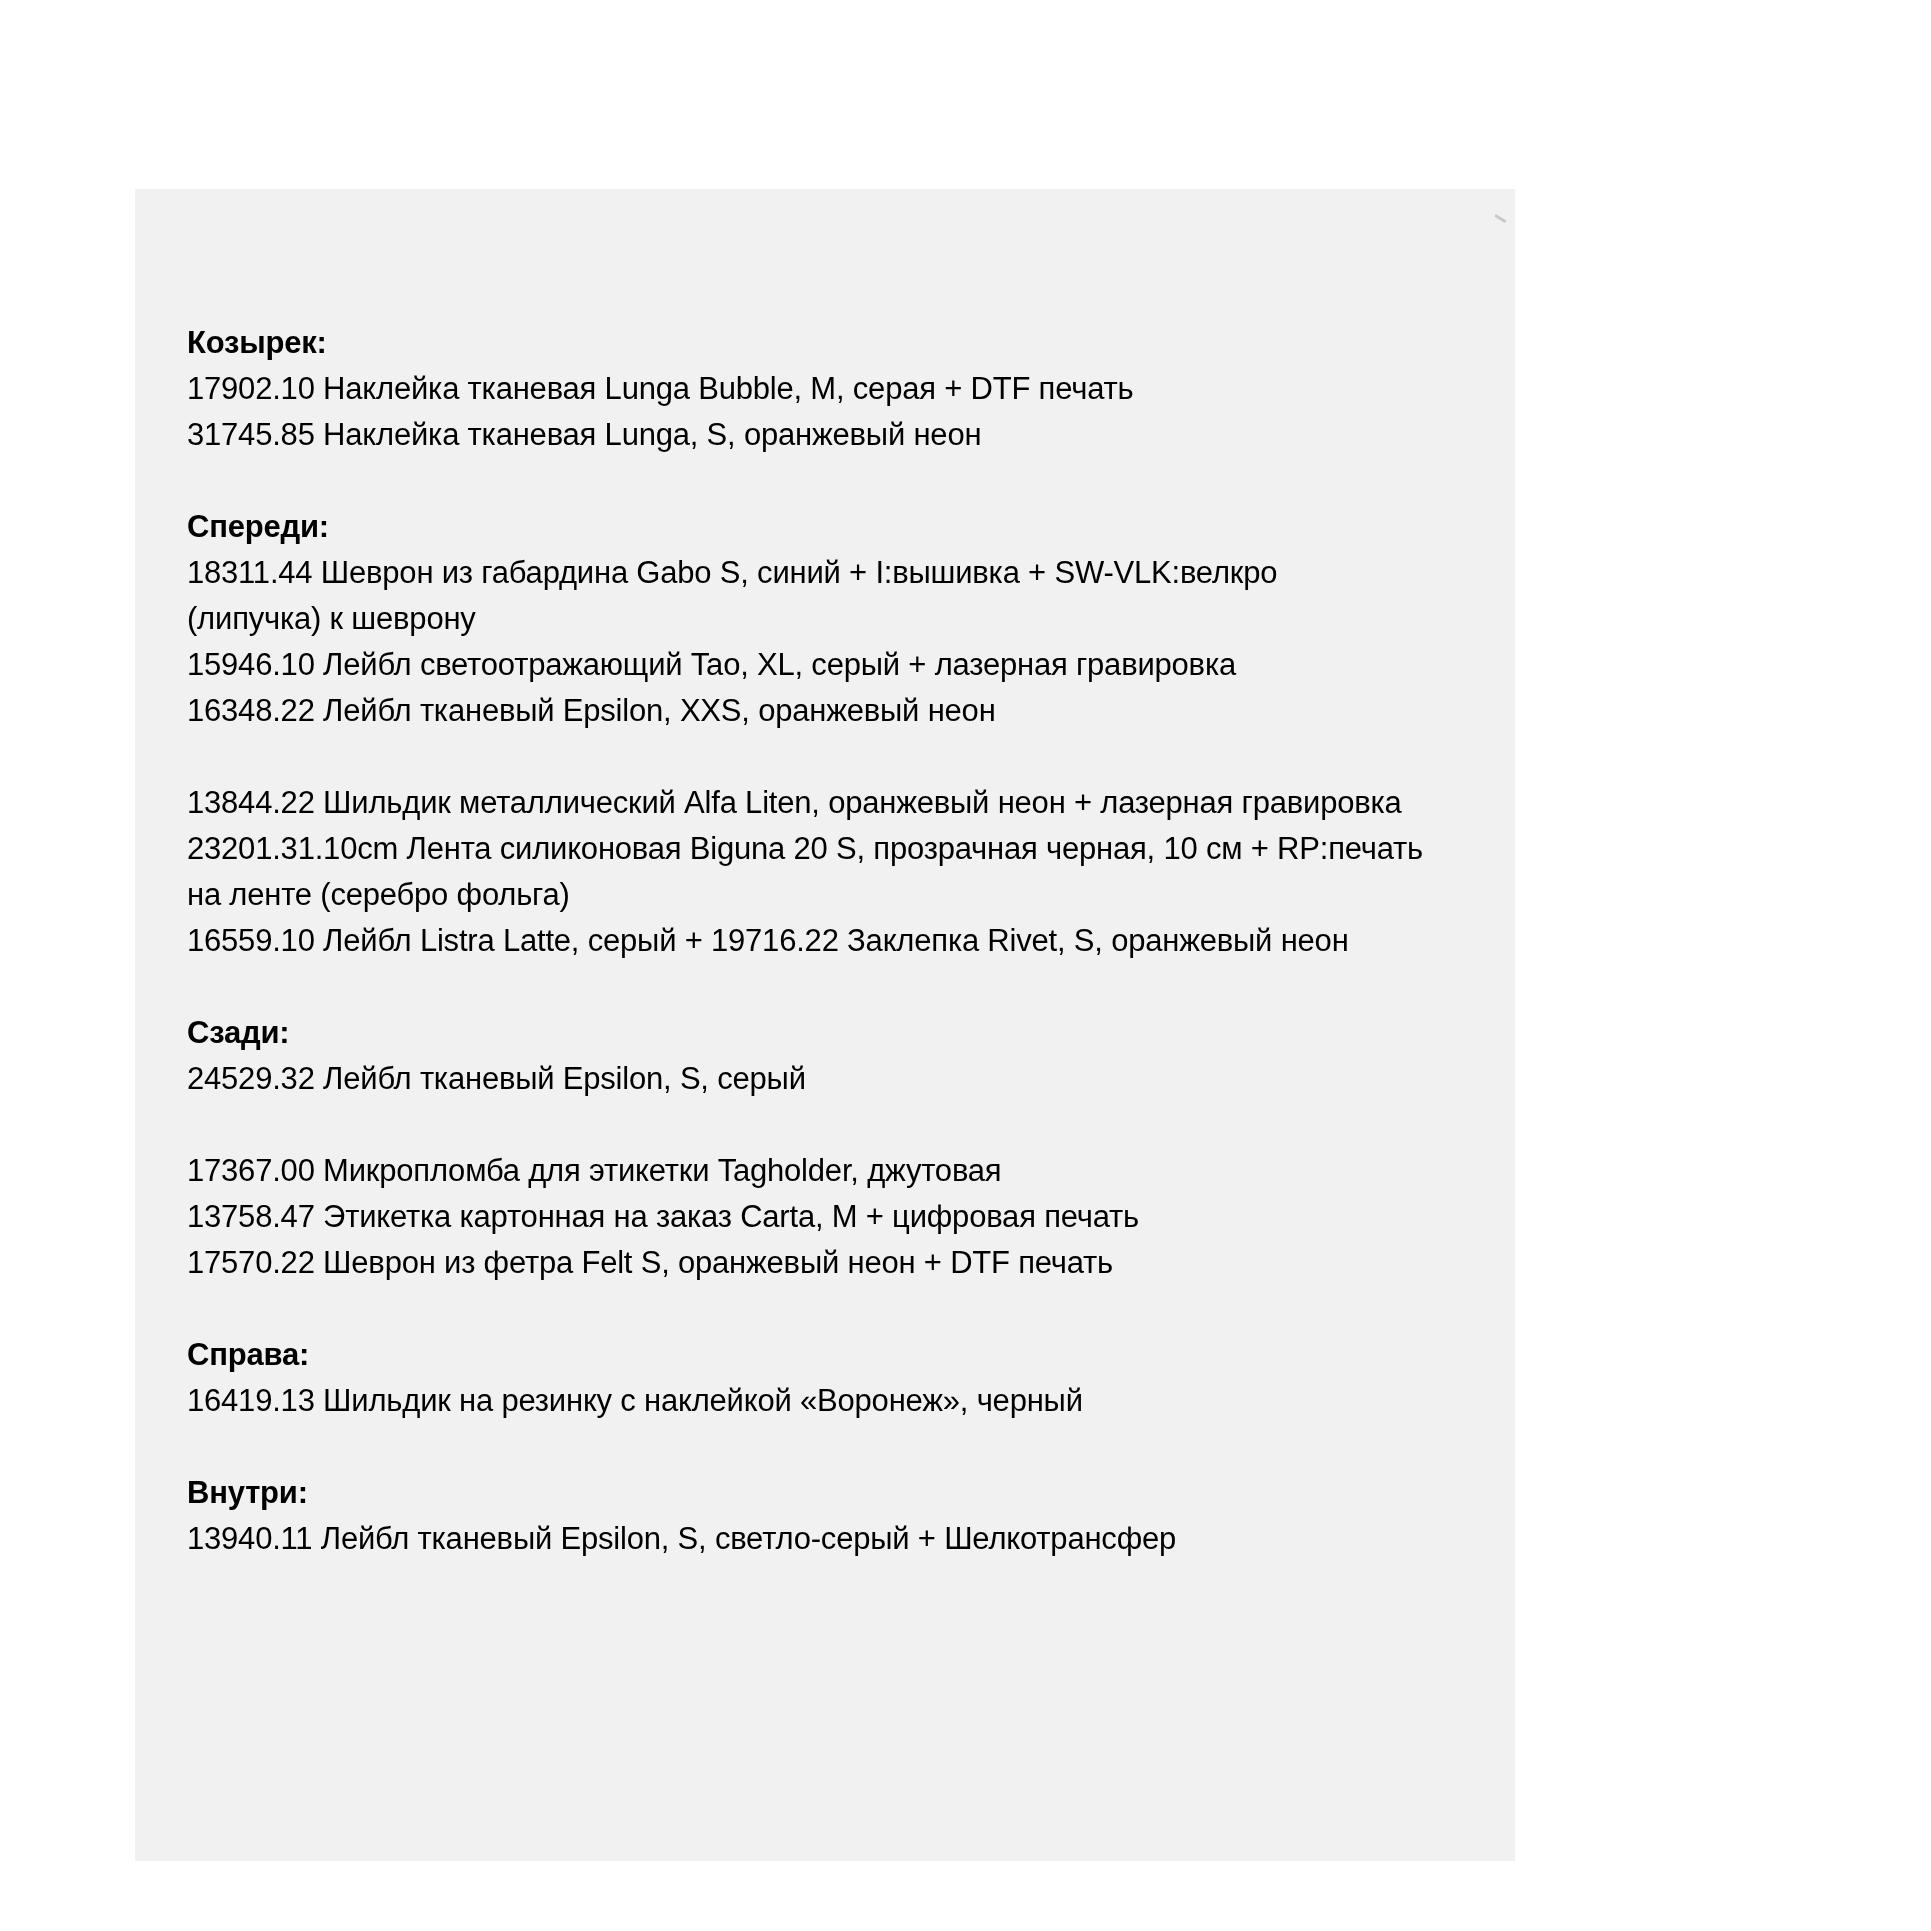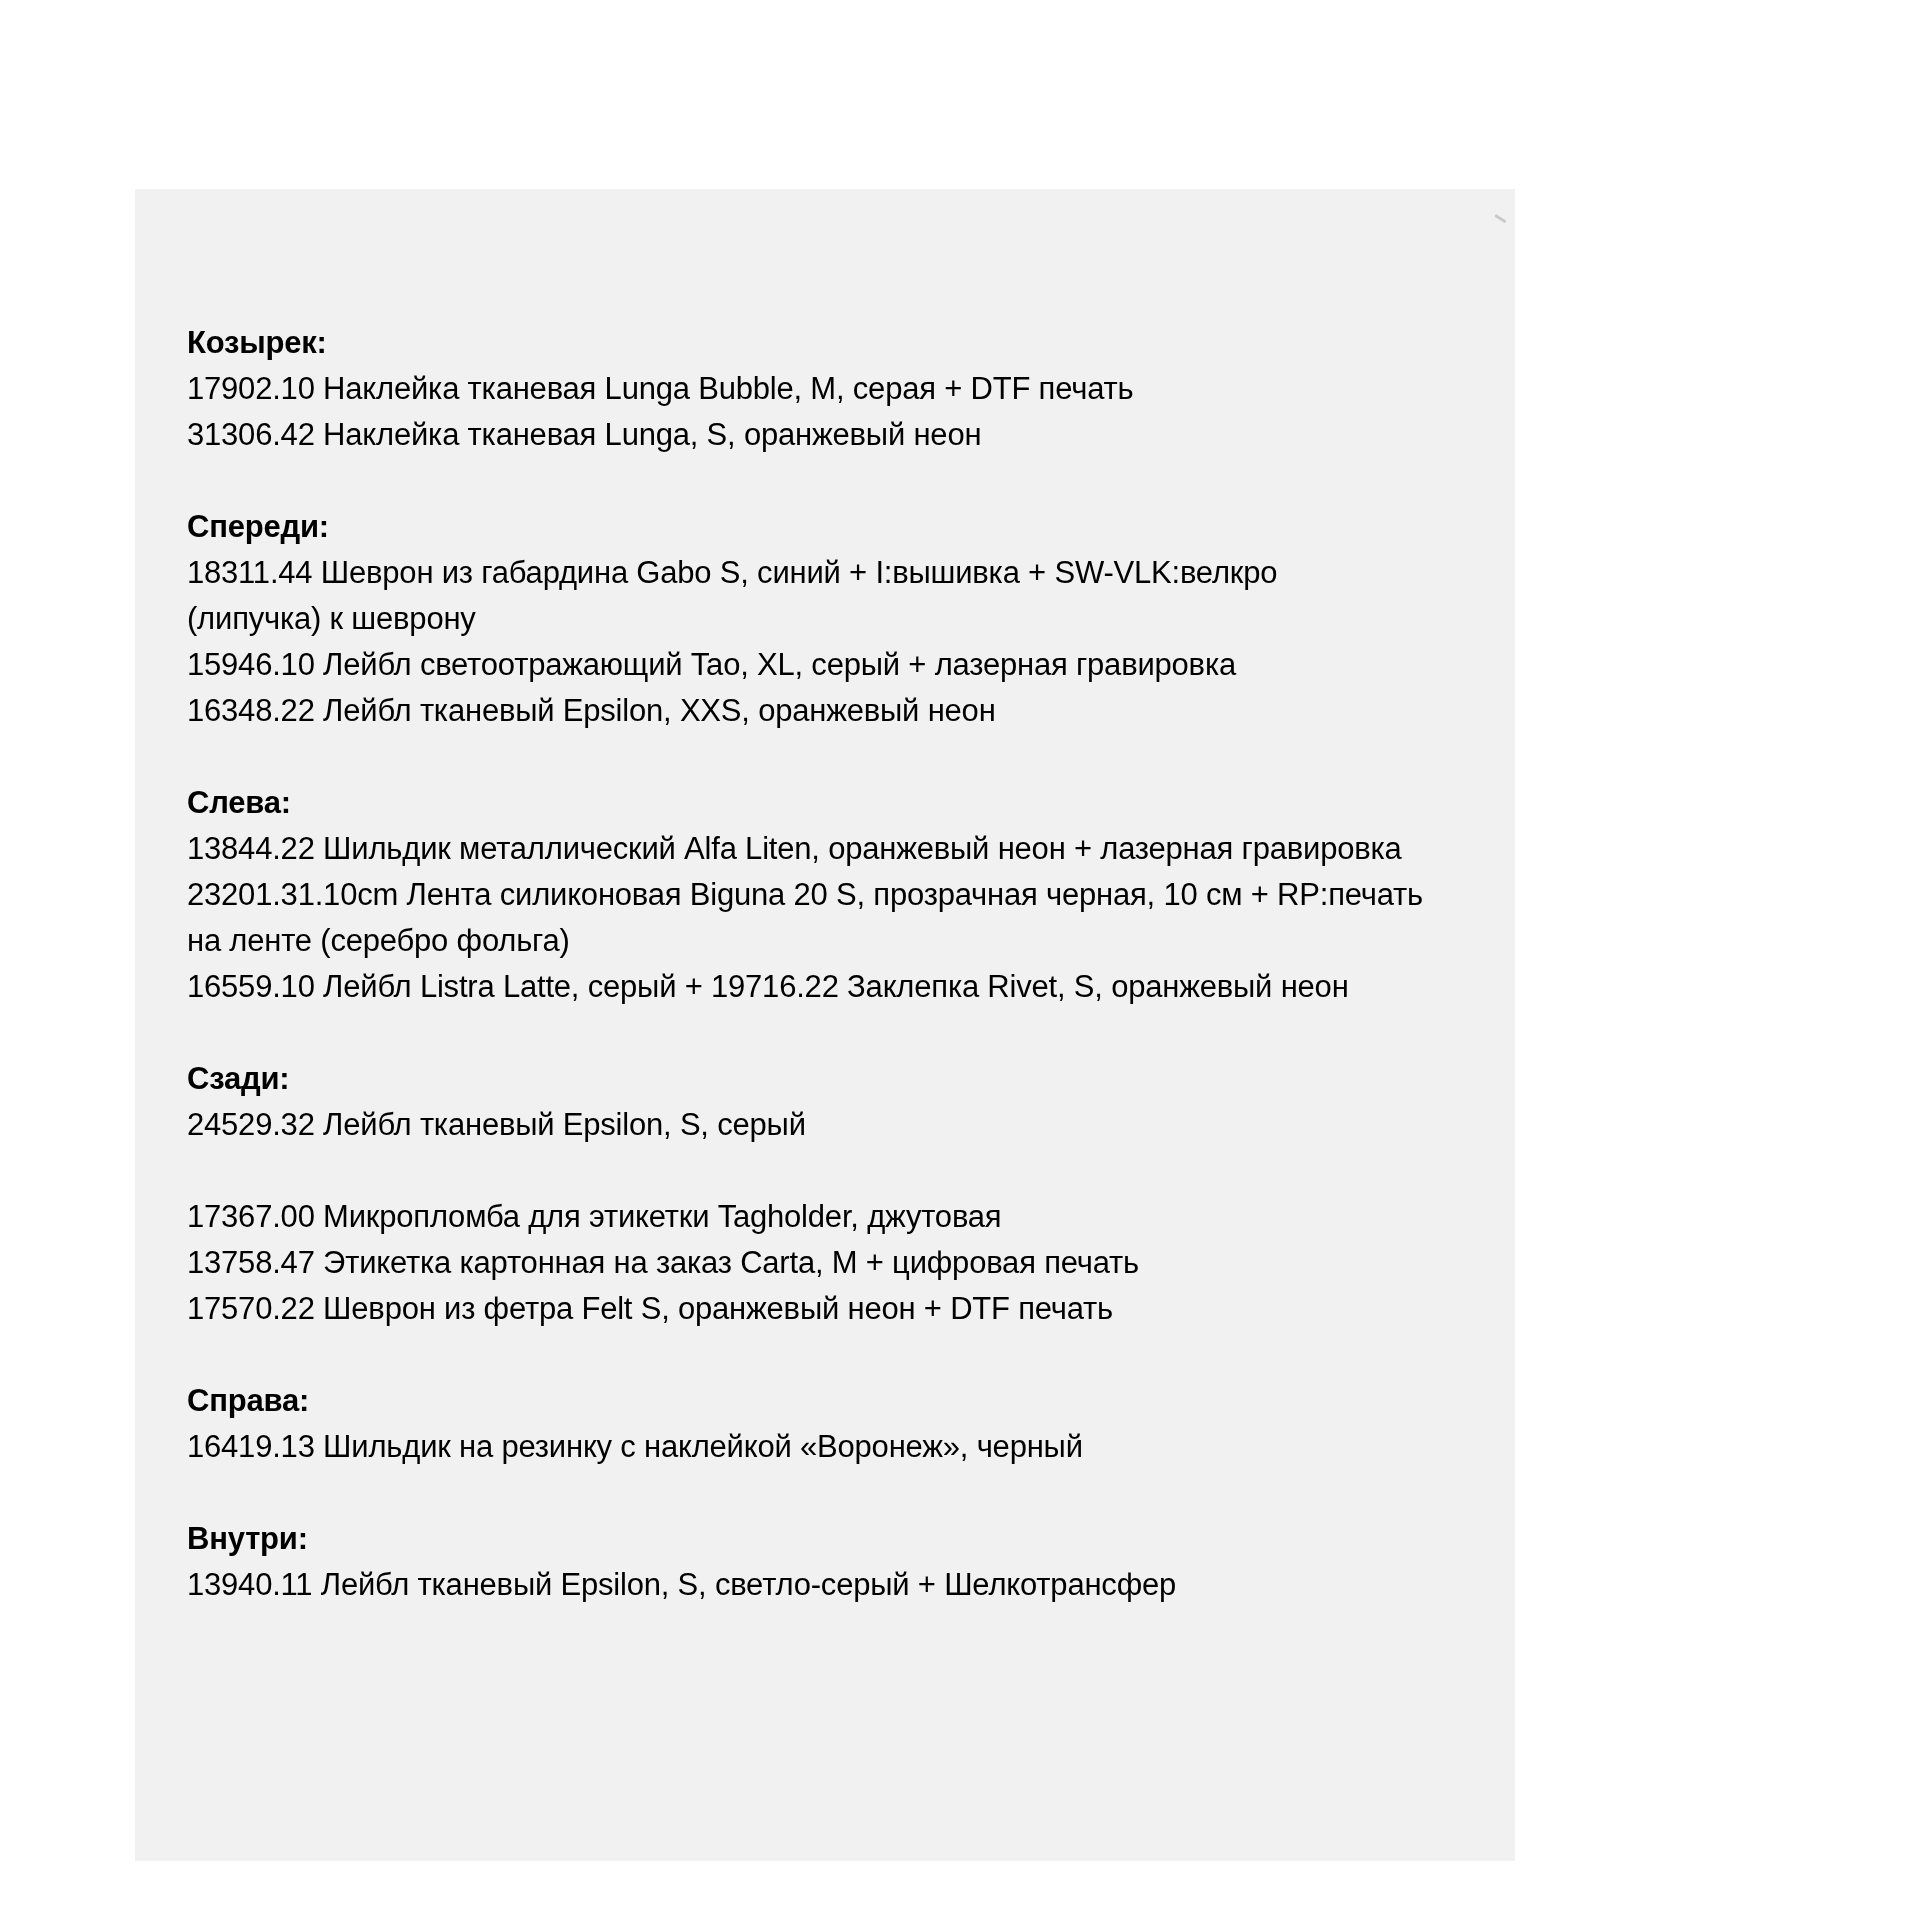--- a/index.html
+++ b/index.html
@@ -60,33 +60,32 @@
 <body style="background: rgb(255, 255, 255);">
 
 <div class="panel" style="background: rgb(241, 241, 242);">
   <div class="stray-mark" style="background: rgb(199, 201, 204);"></div>
 
   <main class="content" style="color: rgb(0, 0, 0);">
 
     <section class="section">
       <h2 class="section-title">Козырек:</h2>
       <div class="line">17902.10 Наклейка тканевая Lunga Bubble, M, серая + DTF печать</div>
-      <div class="line">31306.42 Наклейка тканевая Lunga, S, оранжевый неон</div>
+      <div class="line">31745.85 Наклейка тканевая Lunga, S, оранжевый неон</div>
     </section>
 
     <section class="section">
       <h2 class="section-title">Спереди:</h2>
       <div class="line">18311.44 Шеврон из габардина Gabo S, синий + I:вышивка + SW-VLK:велкро</div>
       <div class="line">(липучка) к шеврону</div>
       <div class="line">15946.10 Лейбл светоотражающий Tao, XL, серый + лазерная гравировка</div>
       <div class="line">16348.22 Лейбл тканевый Epsilon, XXS, оранжевый неон</div>
     </section>
 
     <section class="section">
-      <h2 class="section-title">Слева:</h2>
       <div class="line">13844.22 Шильдик металлический Alfa Liten, оранжевый неон + лазерная гравировка</div>
       <div class="line">23201.31.10cm Лента силиконовая Biguna 20 S, прозрачная черная, 10 см + RP:печать</div>
       <div class="line">на ленте (серебро фольга)</div>
       <div class="line">16559.10 Лейбл Listra Latte, серый + 19716.22 Заклепка Rivet, S, оранжевый неон</div>
     </section>
 
     <section class="section">
       <h2 class="section-title">Сзади:</h2>
       <div class="line">24529.32 Лейбл тканевый Epsilon, S, серый</div>
     </section>

